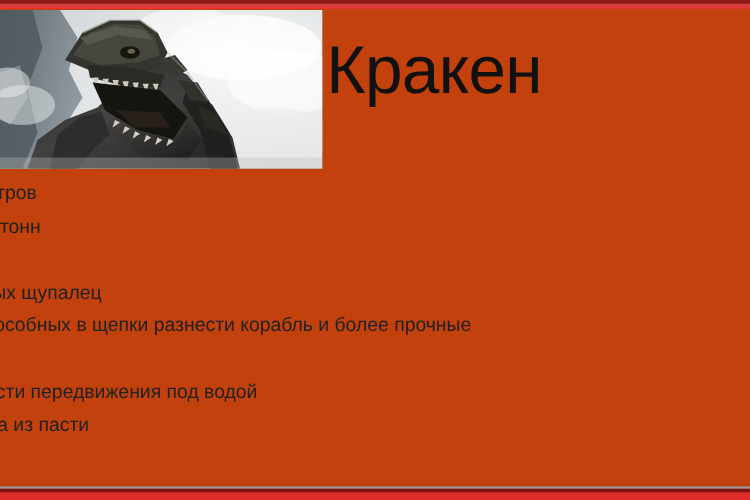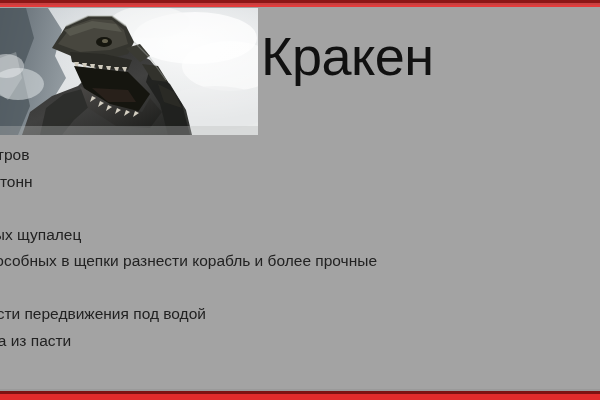--- a/index.html
+++ b/index.html
@@ -12,21 +12,21 @@
     background: #ffffff;
     font-family: "Liberation Sans", "DejaVu Sans", sans-serif;
     overflow: hidden;
     position: relative;
   }
 
   #page {
     position: relative;
     width: 600px;
     height: 400px;
-    background: #a3a3a3;
+    background: #c2410c;
     overflow: hidden;
   }
 
   
   .topbar {
     position: absolute;
     left: 0;
     top: 0;
     width: 600px;
     height: 7px;

